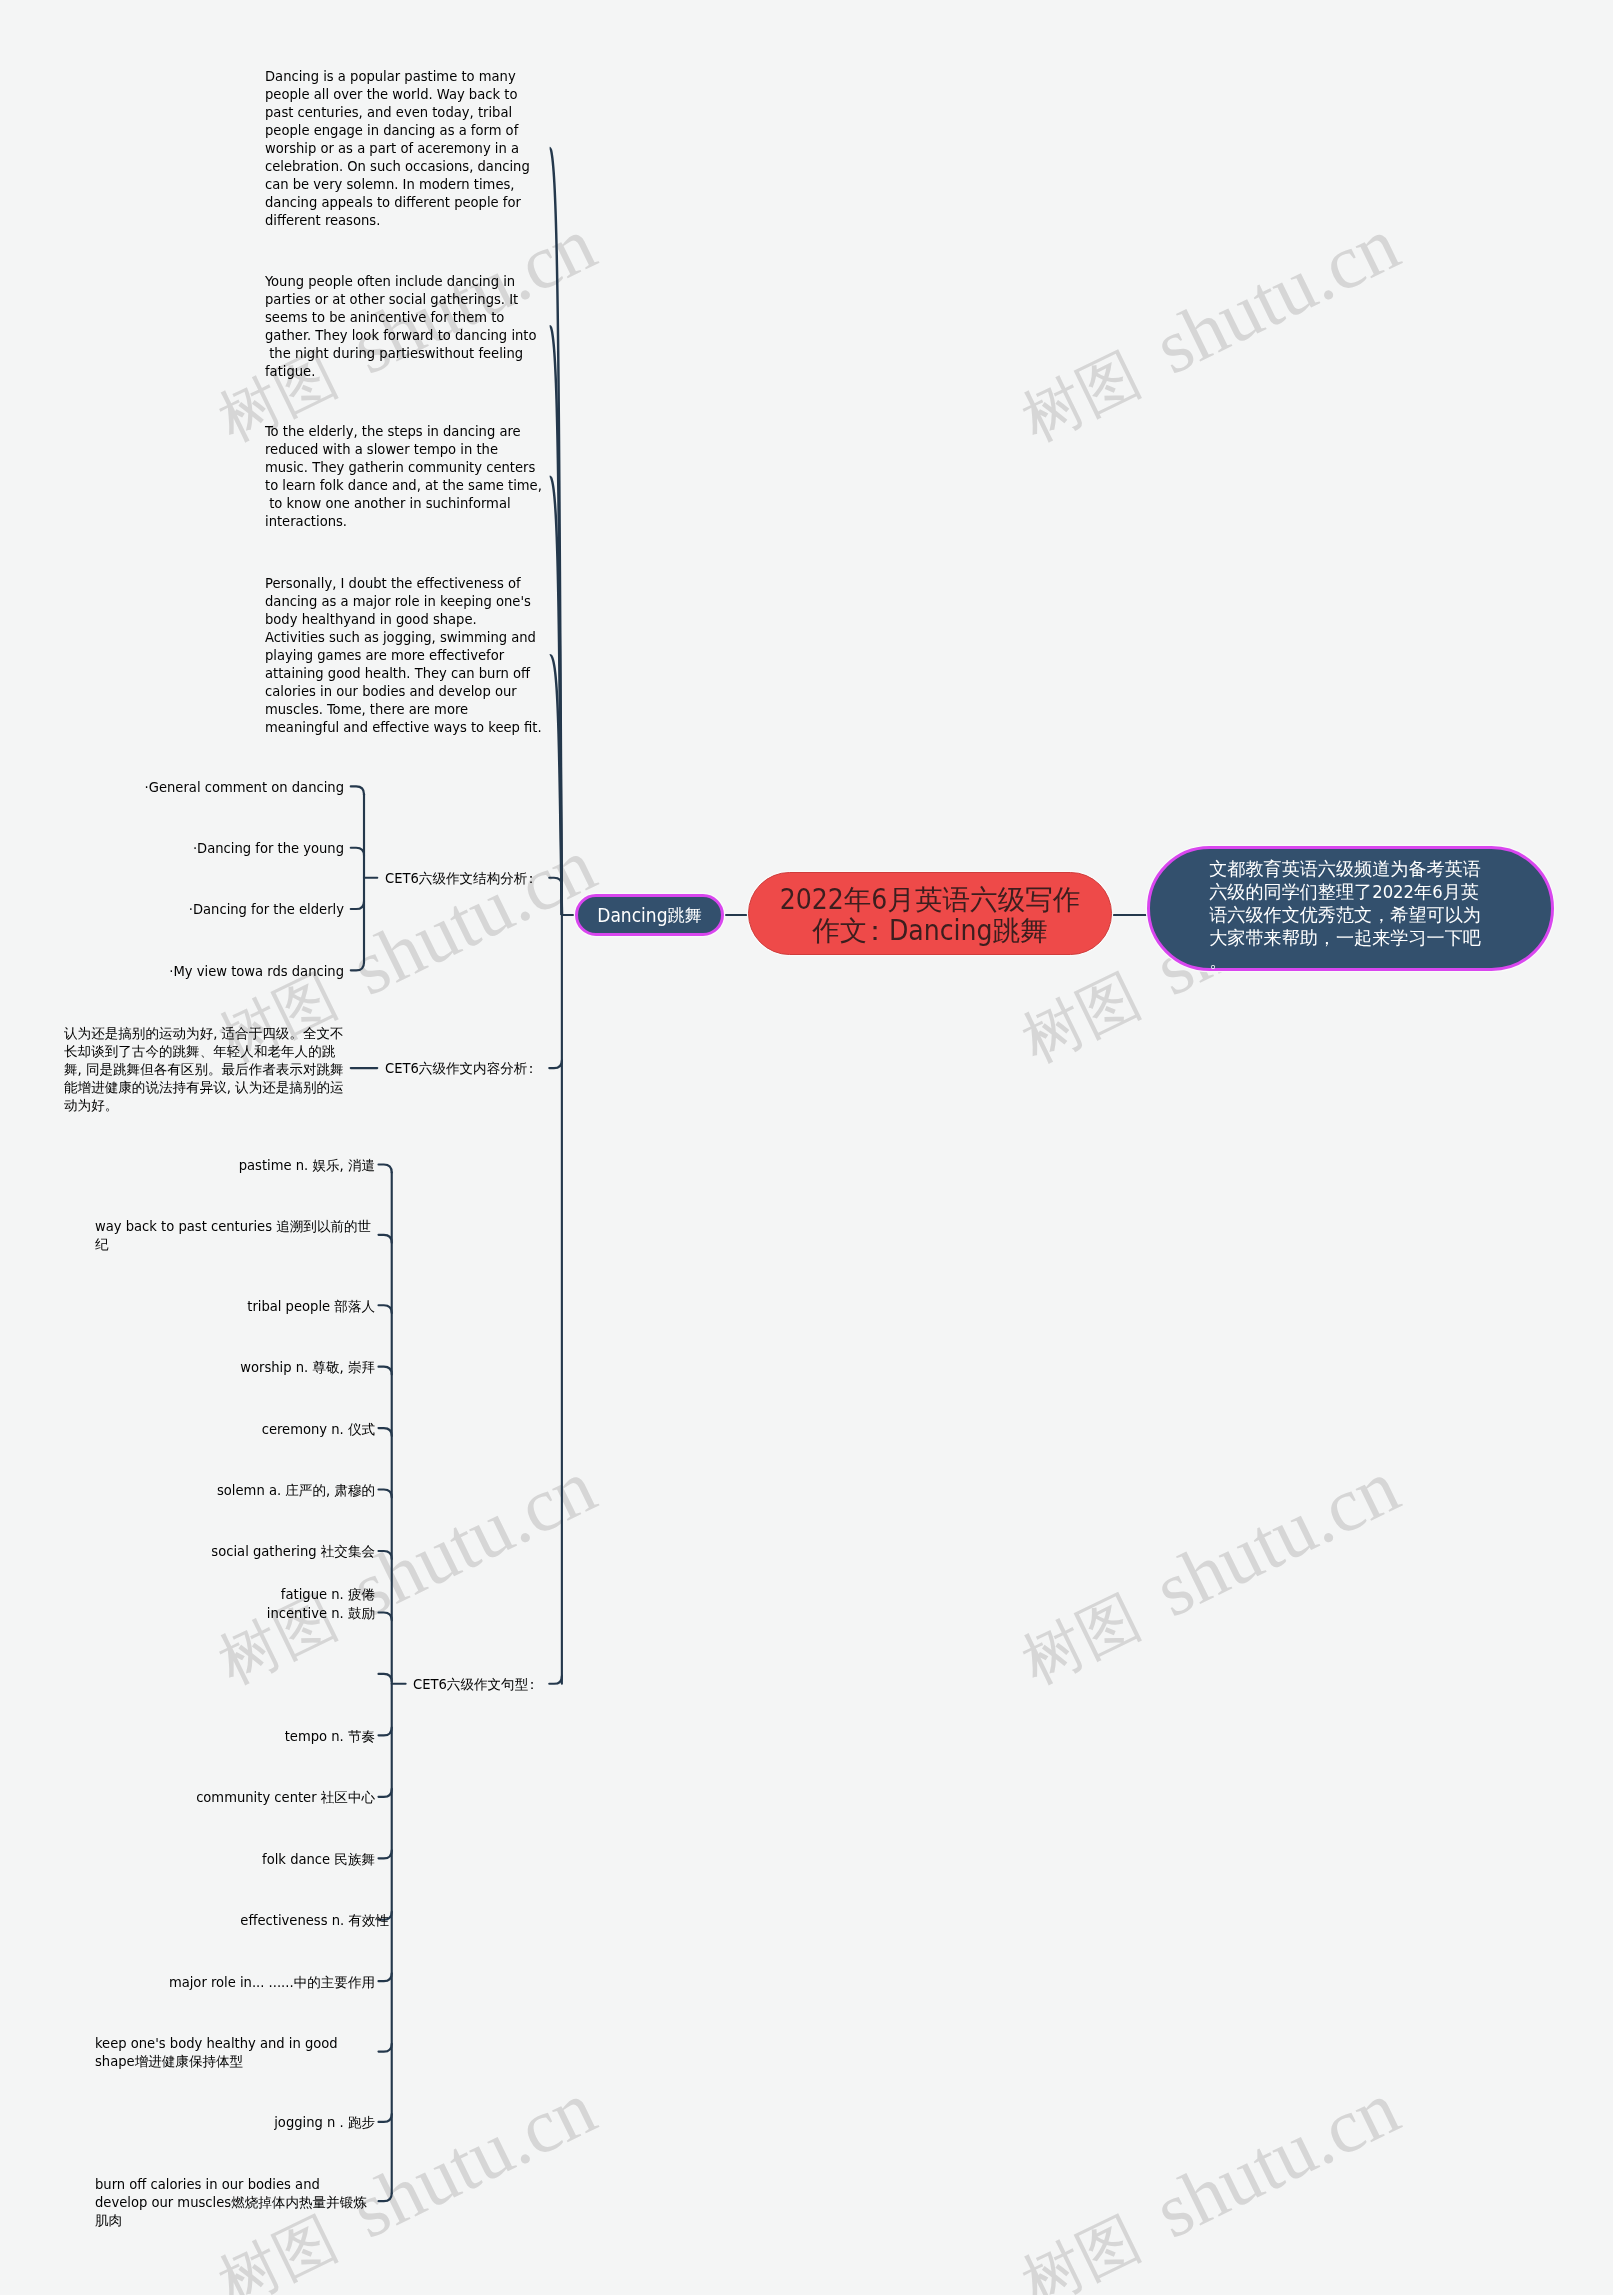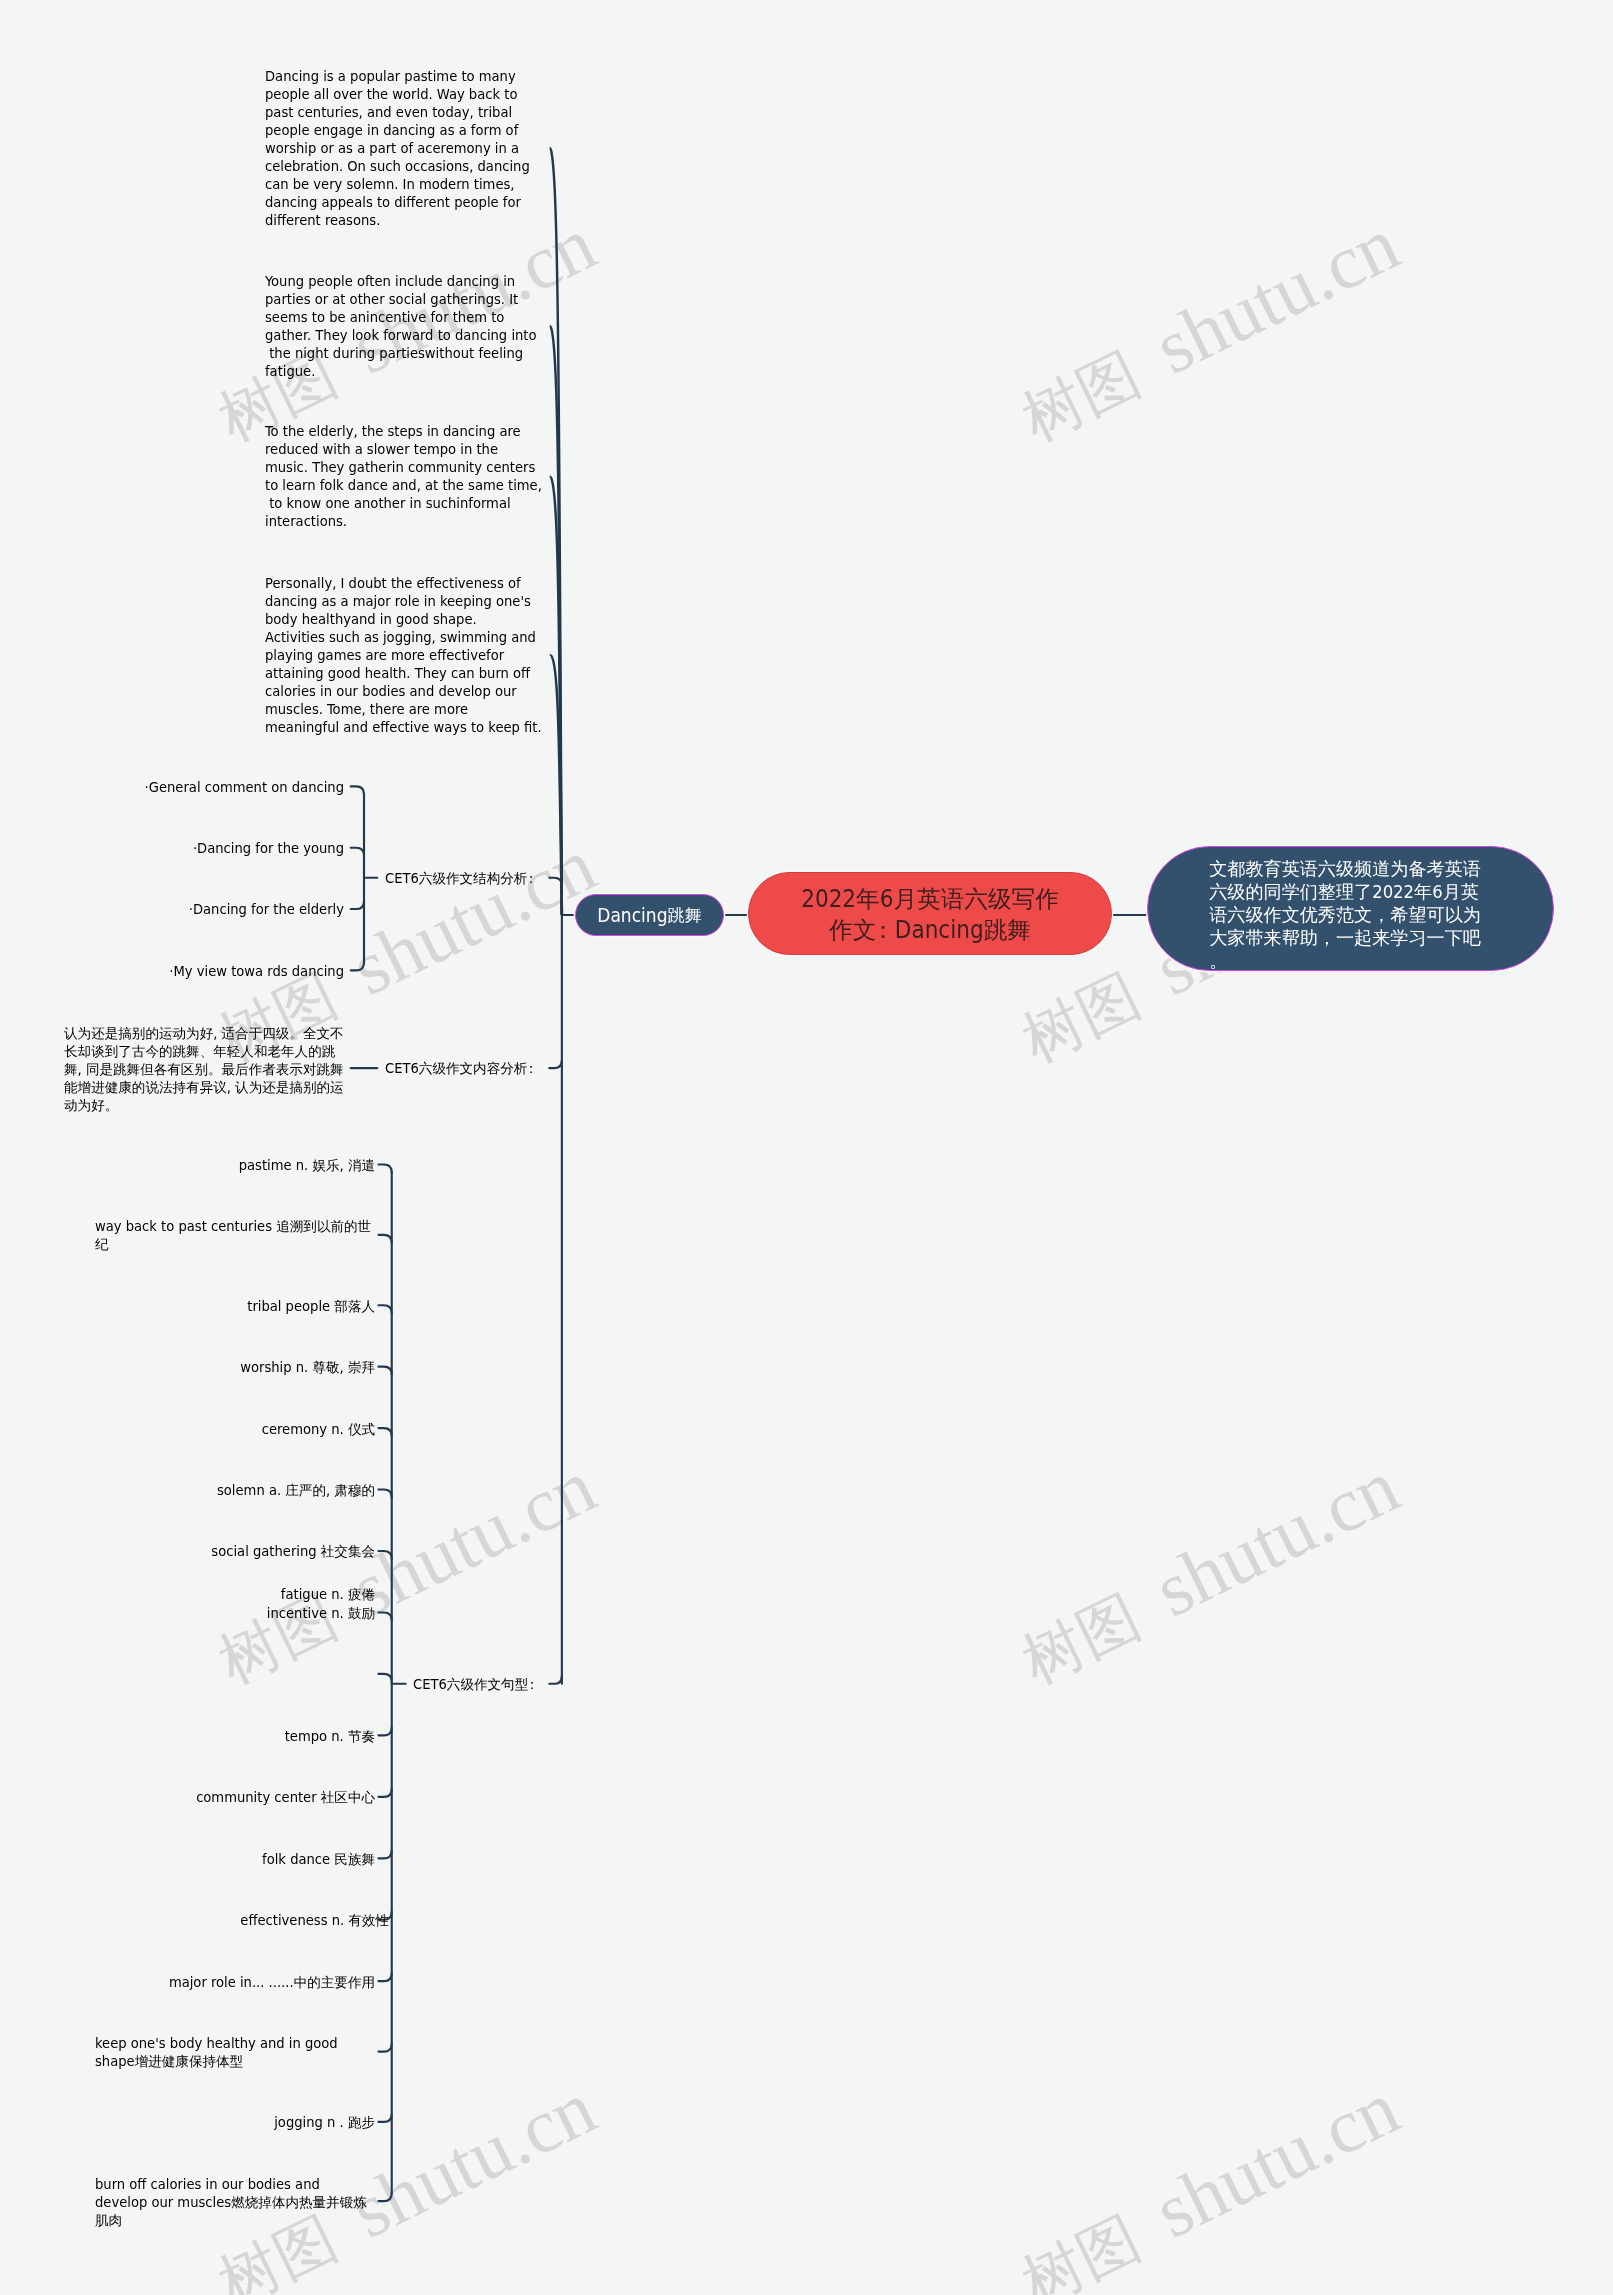--- a/index.html
+++ b/index.html
@@ -9,24 +9,24 @@
   svg.layer{position:absolute;left:0;top:0;width:1614px;height:2295px;pointer-events:none;}
   .cj{font-size:var(--cjk,0.93em);}
   .fw{letter-spacing:-0.40em;margin-right:0.40em;margin-left:-0.22em;}
   .txt{position:absolute;color:#000000;font-size:14.6px;line-height:18px;white-space:pre-wrap;}
   .para{width:278px;}
   .rbox{text-align:right;}
   .rbox > span{display:inline-block;text-align:left;max-width:280px;white-space:pre-wrap;}
   .topic{white-space:nowrap;}
   .pill{position:absolute;border-radius:630px;display:flex;align-items:center;
         justify-content:center;text-align:center;box-sizing:border-box;}
-  .pill.red{background:#ee4a49;color:#3c1e1e;font-size:24px;line-height:31.5px;--cjk:0.985em;
+  .pill.red{background:#ee4a49;color:#3c1e1e;font-size:28px;line-height:31.5px;--cjk:0.985em;
              border:1px solid #cf3c3b;box-shadow:0 0 0 1.3px #fafafa;}
   .pill.dark{background:#33506d;color:#ffffff;--cjk:0.97em;
-              border:1px solid #d946ef;box-shadow:0 0 0 1.3px #fafafa;}
+              border:3px solid #d946ef;box-shadow:0 0 0 1.3px #fafafa;}
   .pill.dark .body{display:block;width:275px;font-size:18.3px;line-height:23px;position:relative;left:-3.8px;top:6.3px;
                    text-align:left;line-break:anywhere;--cjk:0.99em;}
 </style>
 </head>
 <body>
 
 <div id="stage">
 <svg class="layer" viewBox="0 0 2560 3642">
 <g fill="#d6d6d6">
 <text x="-907" y="-285" transform="rotate(-26 -907 -285)" font-family="Liberation Serif, serif" font-size="122"><tspan font-size="96" font-family="DejaVu Sans, sans-serif">树图</tspan><tspan dx="18"> shutu.cn</tspan></text>

